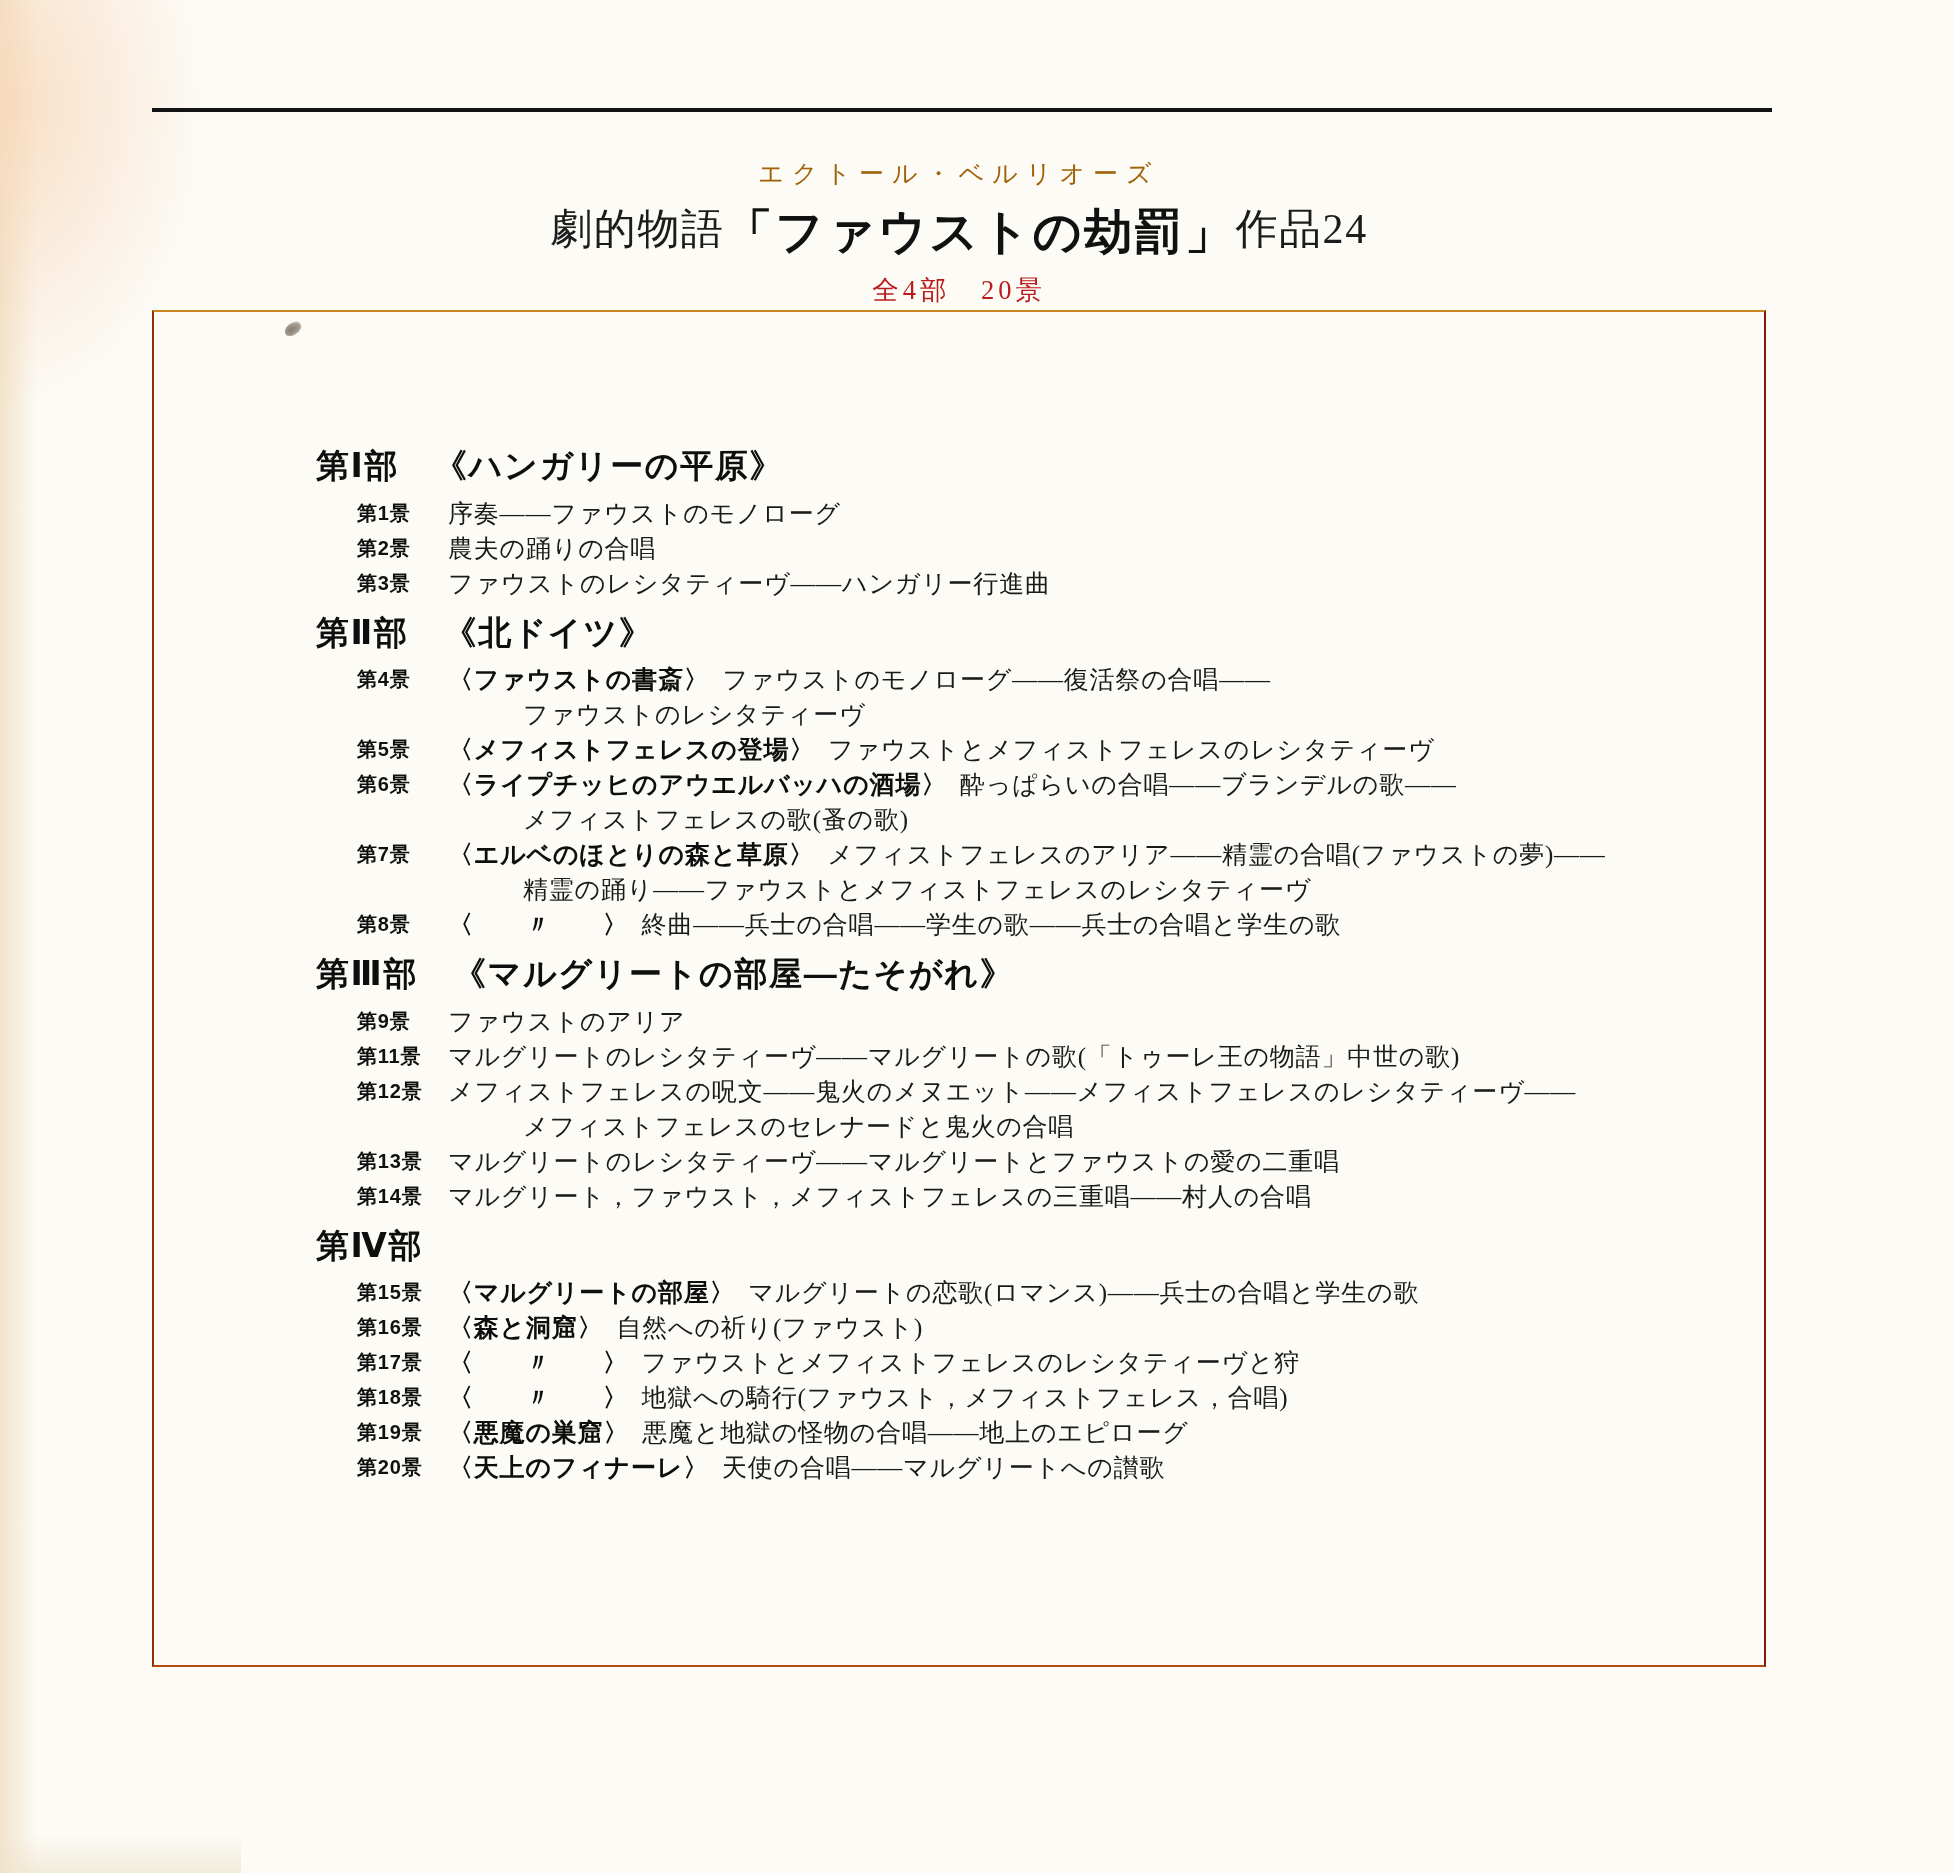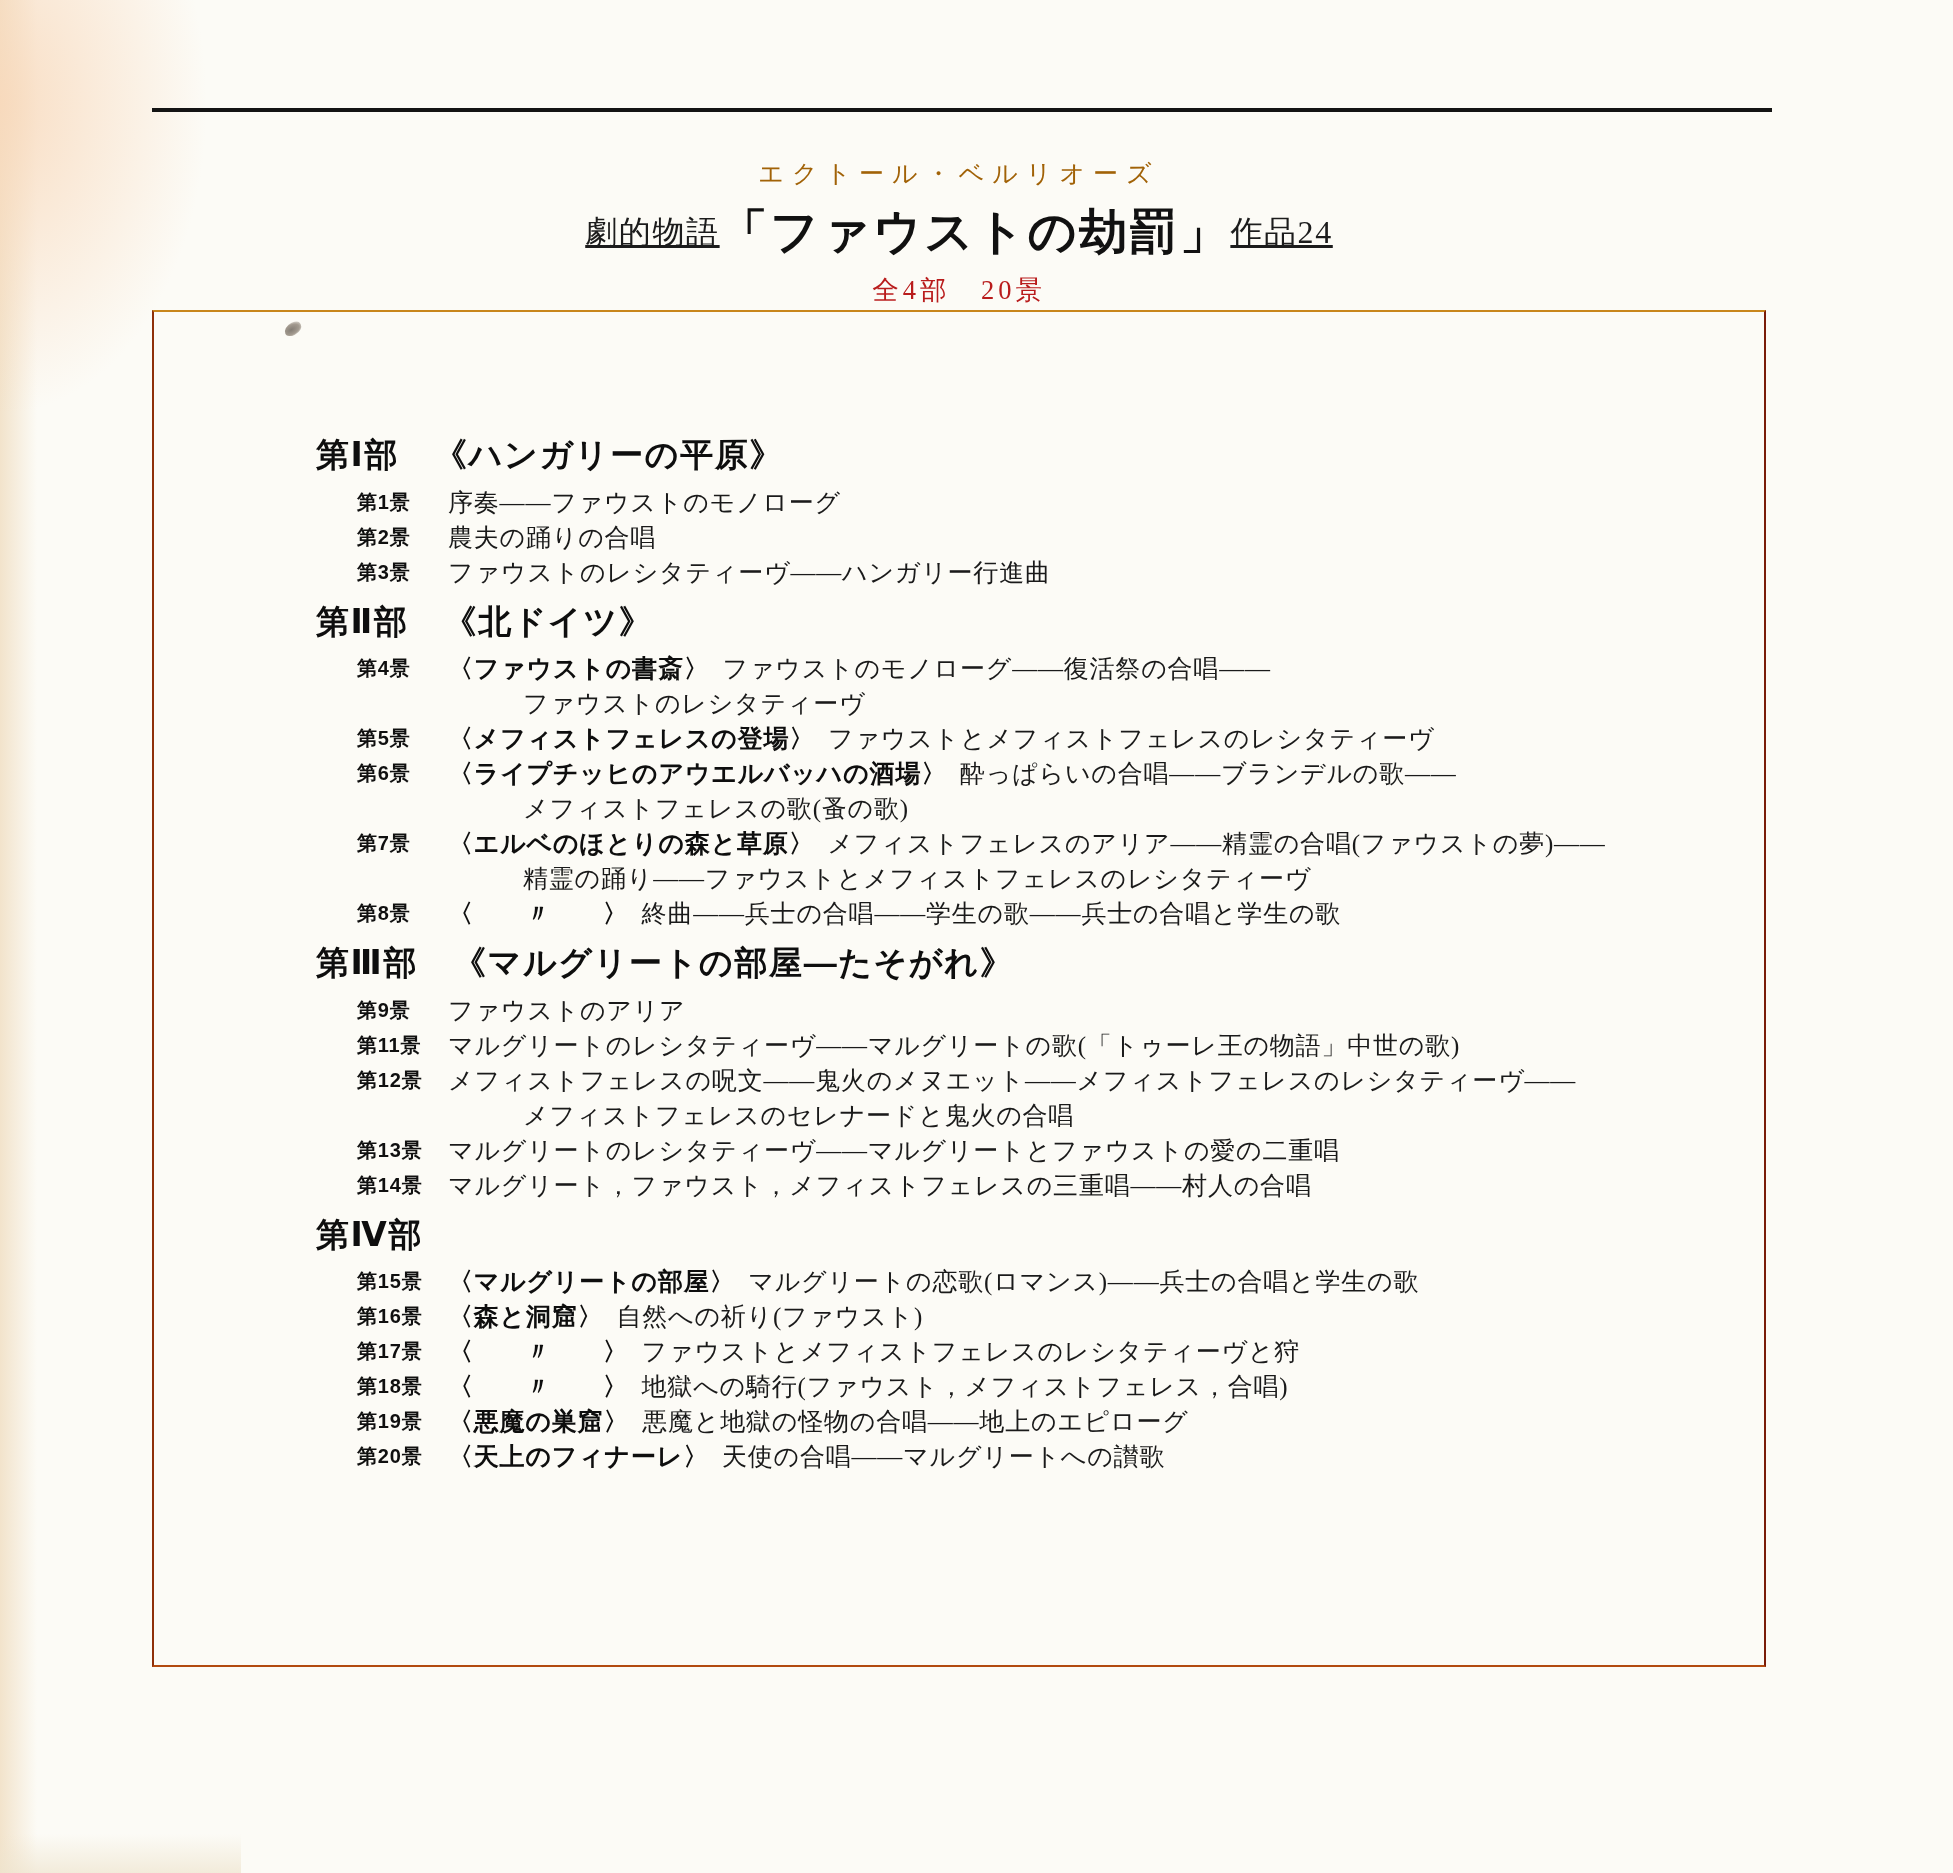--- a/index.html
+++ b/index.html
@@ -32,23 +32,22 @@
   
   .header {
     position: absolute; left: 152px; top: 157px; width: 1614px;
     text-align: center; white-space: nowrap;
   }
   .composer {
     font-size: 25px; letter-spacing: 8px; color: #a16207;
   }
   .title-line { margin-top: 9.6px; }
   .title-prefix, .title-suffix {
-    font-size: 32px; color: #1c1c1c; letter-spacing: 1.6px;
+    font-size: 42px; color: #1c1c1c; letter-spacing: 1.6px;
     vertical-align: 4.8px;
-    text-decoration: underline;
   }
   .title-main {
     font-family: "Liberation Sans", "DejaVu Sans", sans-serif;
     font-weight: bold; font-size: 48px; letter-spacing: 2.4px; color: #111;
   }
   .subtitle { margin-top: 8px; font-size: 26.5px; letter-spacing: 4px; color: #b91c1c; }
   
   .box {
     position: absolute; left: 152px; top: 310px; width: 1614px; height: 1357px;
     border-style: solid; border-width: 2.4px;
@@ -64,21 +63,21 @@
     background: radial-gradient(ellipse at 40% 50%, #6f675e 0%, #948a7e 55%, rgba(148,138,126,0) 100%);
     border-radius: 60% 40% 55% 45%;
     transform: rotate(-28deg);
     opacity: 0.85;
   }
   .content {
     position: relative;
     padding: 119px 32px 0 203px;
   }
   .part { margin-top: 12px; }
-  .part:first-child { margin-top: 4px; }
+  .part:first-child { margin-top: 15px; }
   .part-heading {
     margin: 0 0 9.6px -41px;
     font-family: "Liberation Sans", "DejaVu Sans", sans-serif;
     font-weight: bold; font-size: 33px; line-height: 40px; color: #0e0e0e;
     letter-spacing: 1.6px;
   }
   .part-title { margin-left: 35px; }
   .scene {
     display: grid;
     grid-template-columns: 91px 1fr;

